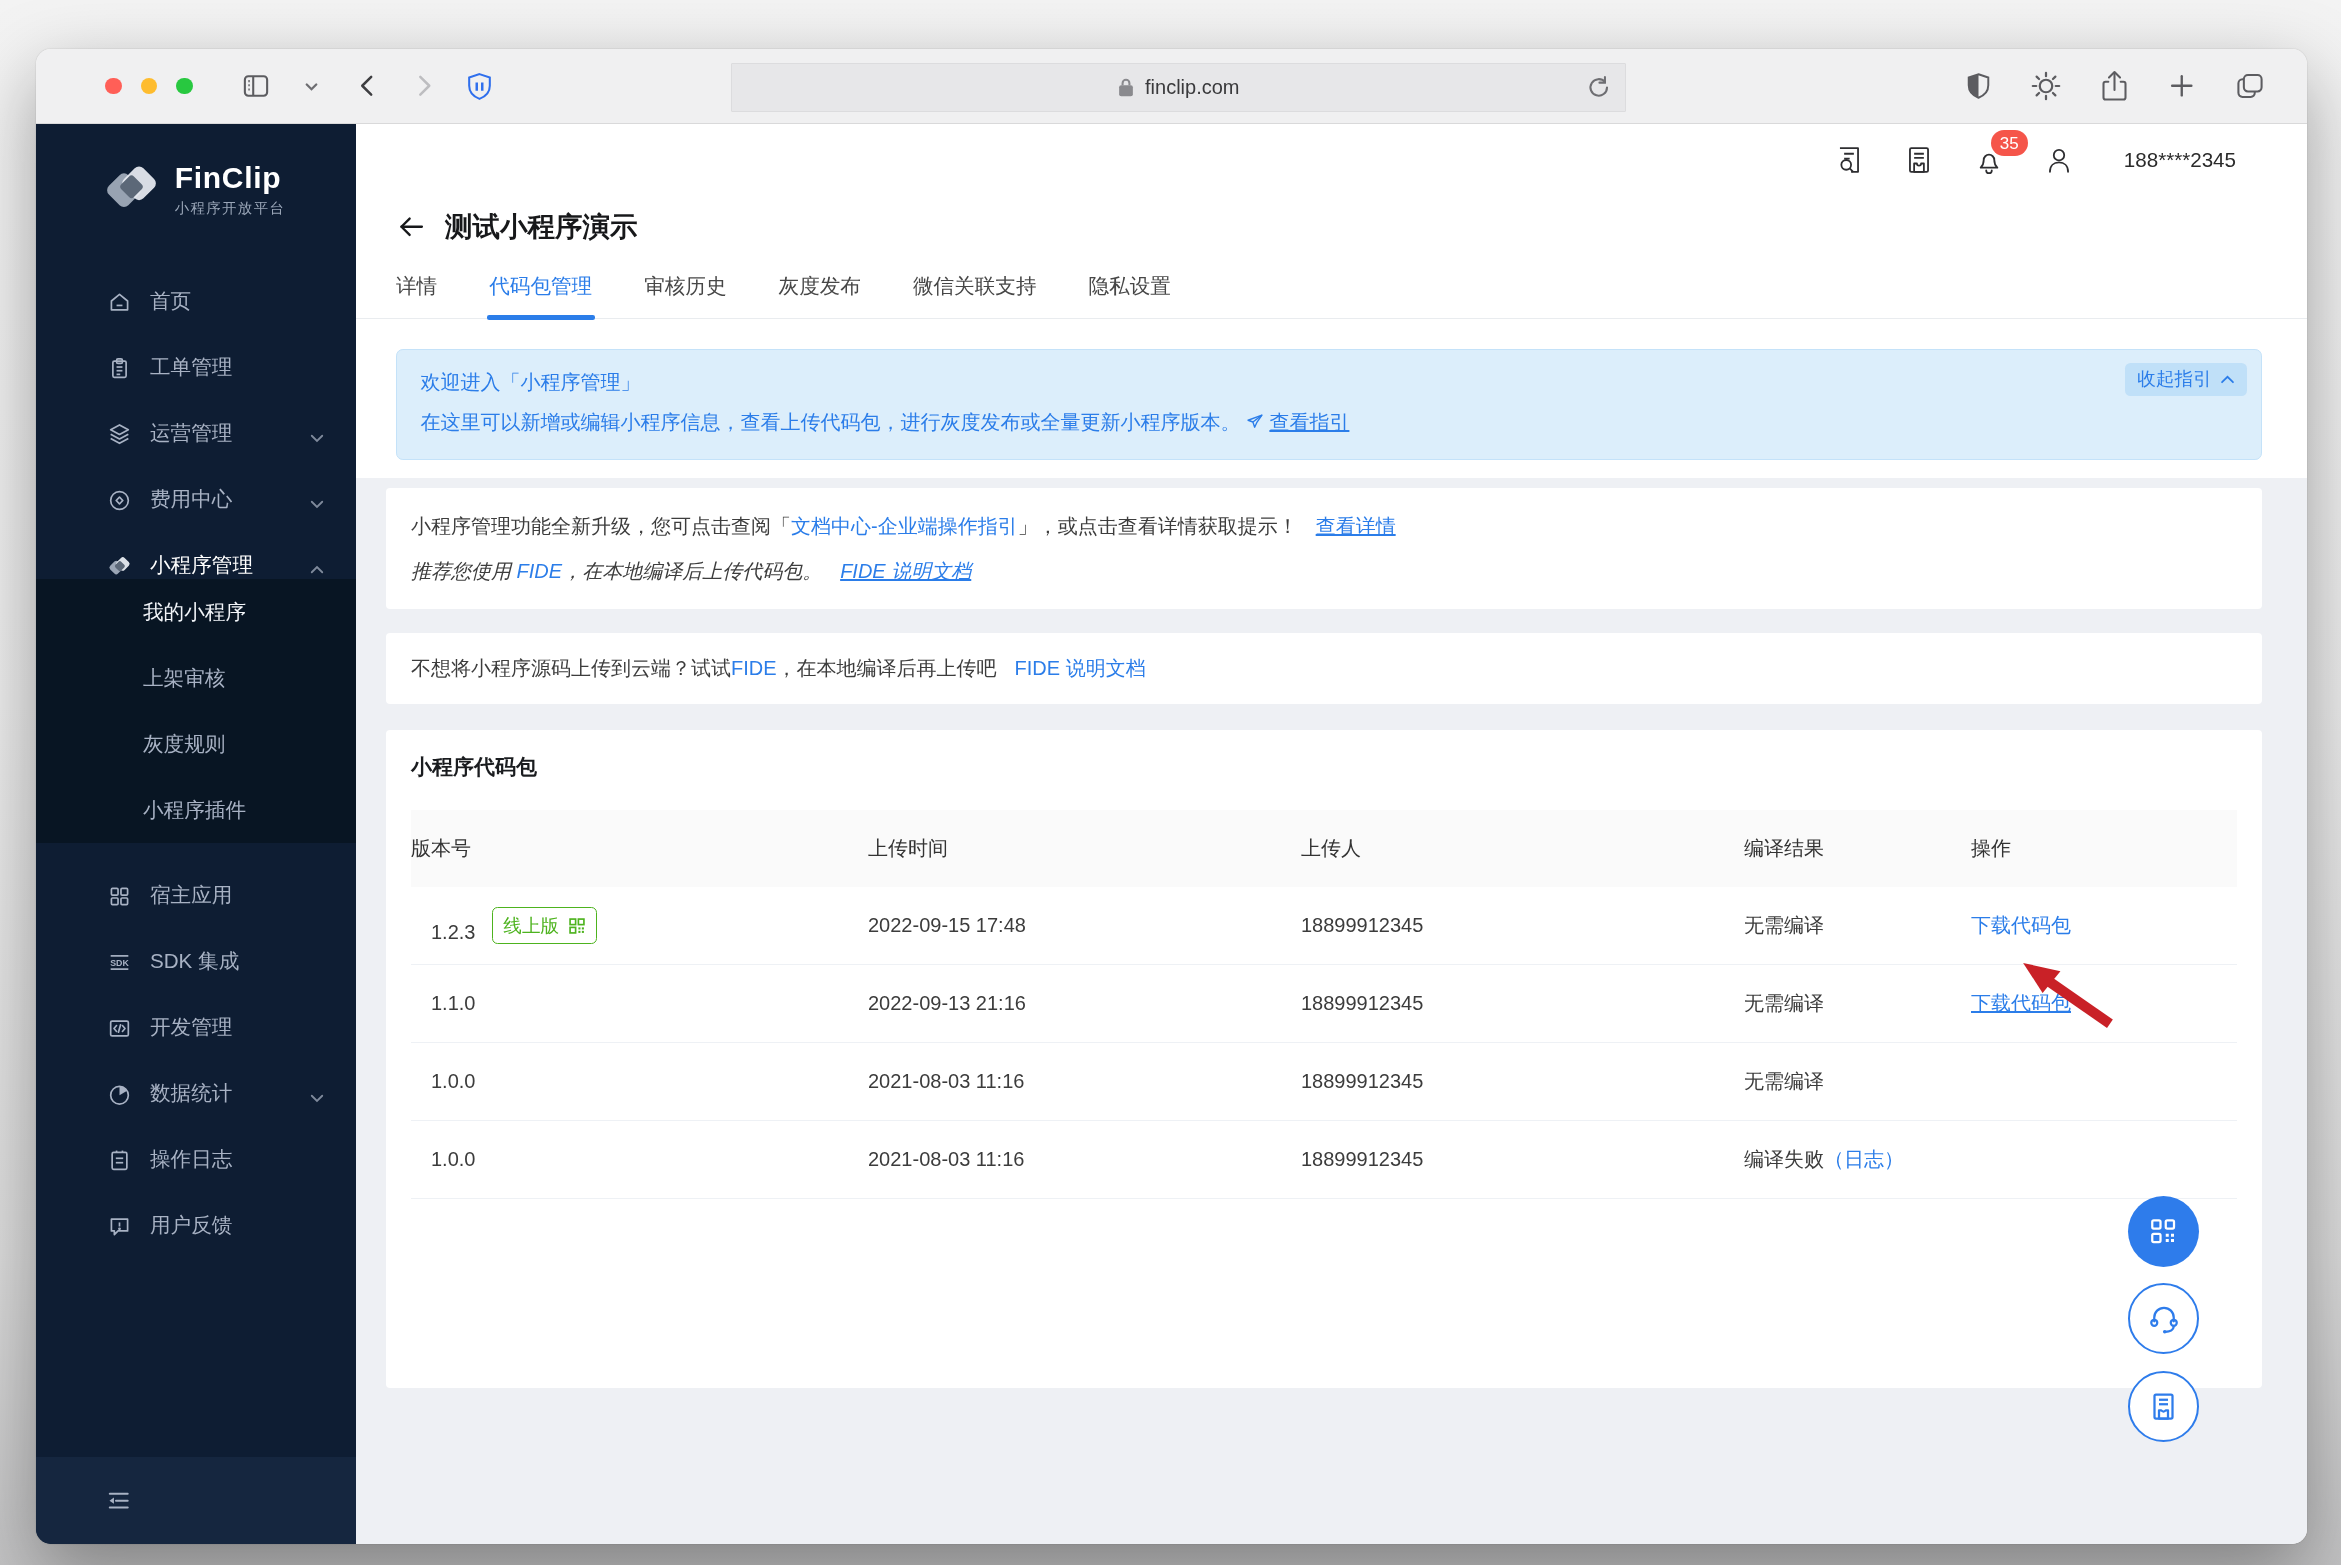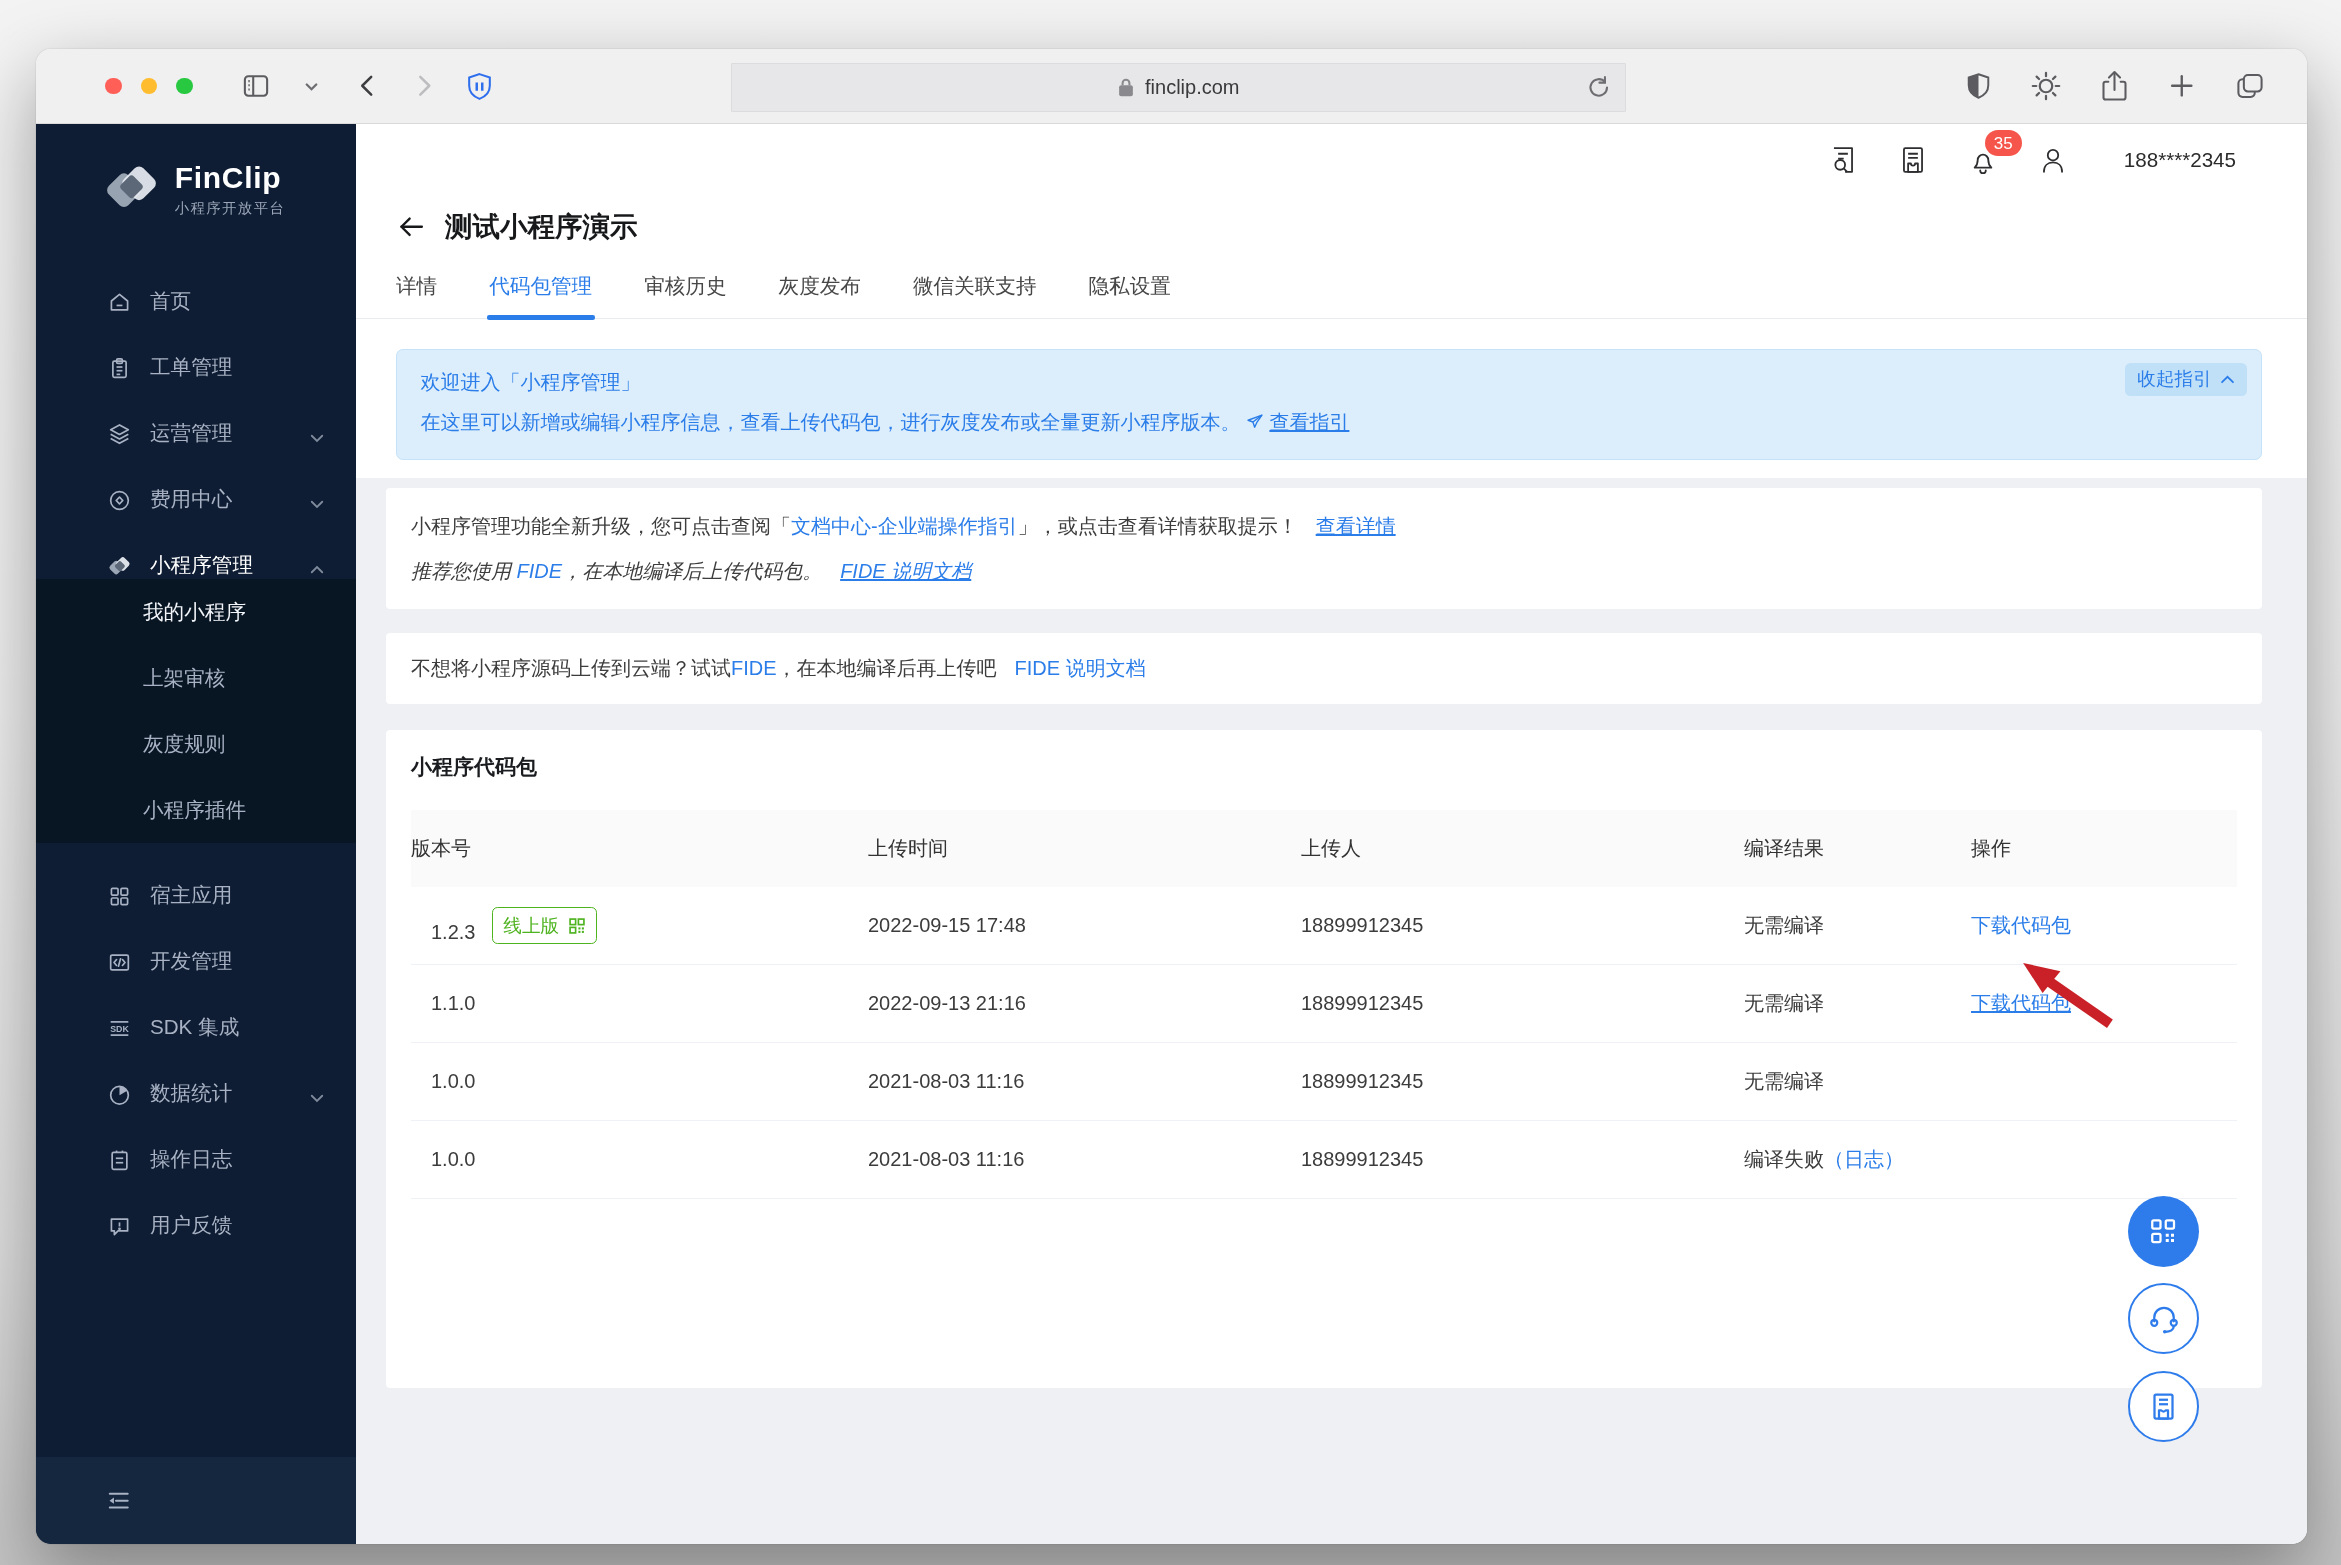--- a/index.html
+++ b/index.html
@@ -38,21 +38,21 @@
   .submenu-item{height:66px;display:flex;align-items:center;padding-left:107px;font-size:20.6px;cursor:pointer;}
   .submenu-item.active{color:#f2f5f9;}
   .sidebar-bottom{margin-top:auto;height:87px;background:#15263f;display:flex;align-items:center;padding-left:69px;}
   
   .main{flex:1;min-width:0;background:#eef0f4;position:relative;overflow:hidden;display:flex;flex-direction:column;}
   .white-top{background:#ffffff;}
   .icons-row{height:71px;display:flex;justify-content:flex-end;align-items:center;gap:38px;padding-right:71px;}
   .hicon{position:relative;display:flex;align-items:center;}
   .badge{position:absolute;top:-13.7px;left:18px;background:#f5554a;color:#fff;font-size:17px;line-height:17px;
     padding:4.8px 9px;border-radius:687px;}
-  .phone{font-size:20.6px;color:#2b2b2b;margin-left:17px;}
+  .phone{font-size:20.6px;color:#2b2b2b;margin-left:11px;}
   .title-row{display:flex;align-items:center;gap:19px;padding:13.7px 0 0 40px;}
   .page-title{font-size:27.5px;font-weight:bold;color:#17181a;}
   .tabs-row{display:flex;gap:52px;padding-left:40px;margin-top:27.5px;border-bottom:0.7px solid #e9ecef;}
   .tab{font-size:20.6px;color:#474747;padding-bottom:18px;position:relative;cursor:pointer;}
   .tab.active{color:#2b7de9;}
   .tab.active:after{content:"";position:absolute;left:-2.7px;right:-2.7px;bottom:-1.4px;height:4.1px;background:#2b7de9;border-radius:2.1px;}
   .banner{margin:30px 45px 18px 40px;background:#dceefb;border:0.7px solid #c4e2f9;border-radius:6.9px;
     position:relative;padding:19px 23.4px 23.4px 23.4px;color:#2b7de9;}
   .banner-title{font-size:20px;}
   .banner-body{font-size:20px;margin-top:12.4px;display:flex;align-items:center;gap:5.5px;}
@@ -274,35 +274,35 @@
           <div class="menu-item">
             <svg width="25" height="25" viewBox="0 0 34 34" fill="none" stroke="#a8b2c4" stroke-width="2.3">
                 <rect x="6" y="6" width="9" height="9" rx="1.5"></rect>
                 <rect x="19" y="6" width="9" height="9" rx="1.5"></rect>
                 <rect x="6" y="19" width="9" height="9" rx="1.5"></rect>
                 <rect x="19" y="19" width="9" height="9" rx="1.5"></rect>
               </svg>
             <span class="label">宿主应用</span>
           </div>
           <div class="menu-item">
+            <svg width="25" height="25" viewBox="0 0 34 34" fill="none" stroke="#a8b2c4" stroke-width="2.3" style="font-size:30px">
+                <line x1="5" y1="8" x2="29" y2="8"></line>
+                <line x1="5" y1="26" x2="29" y2="26"></line>
+                <text x="17" y="21.5" text-anchor="middle" font-size="12" font-weight="bold" fill="#a8b2c4" stroke="none" font-family="Liberation Sans, DejaVu Sans, sans-serif">SDK</text>
+              </svg>
+            <span class="label">SDK 集成</span>
+          </div>
+          <div class="menu-item">
             <svg width="25" height="25" viewBox="0 0 34 34" fill="none" stroke="#a8b2c4" stroke-width="2.3" stroke-linecap="round" stroke-linejoin="round">
                 <rect x="5" y="7" width="24" height="20" rx="2"></rect>
                 <polyline points="13 13 9.5 17 13 21"></polyline>
                 <polyline points="21 13 24.5 17 21 21"></polyline>
                 <line x1="18.4" y1="12" x2="15.6" y2="22"></line>
               </svg>
             <span class="label">开发管理</span>
-          </div>
-          <div class="menu-item">
-            <svg width="25" height="25" viewBox="0 0 34 34" fill="none" stroke="#a8b2c4" stroke-width="2.3" style="font-size:30px">
-                <line x1="5" y1="8" x2="29" y2="8"></line>
-                <line x1="5" y1="26" x2="29" y2="26"></line>
-                <text x="17" y="21.5" text-anchor="middle" font-size="12" font-weight="bold" fill="#a8b2c4" stroke="none" font-family="Liberation Sans, DejaVu Sans, sans-serif">SDK</text>
-              </svg>
-            <span class="label">SDK 集成</span>
           </div>
           <div class="menu-item">
             <svg width="25" height="25" viewBox="0 0 34 34" fill="none" stroke="#a8b2c4" stroke-width="2.3">
                 <circle cx="17" cy="18" r="12"></circle>
                 <path d="M17 18 V6 A12 12 0 0 1 27.4 12 Z" fill="#a8b2c4" stroke="none"></path>
               </svg>
             <span class="label">数据统计</span>
             <svg class="chev" viewBox="0 0 24 24" fill="none" stroke="#7f8a9c" stroke-width="2.4" stroke-linecap="round">
                 <path d="M5 9 l7 7 7-7"></path>
               </svg>

